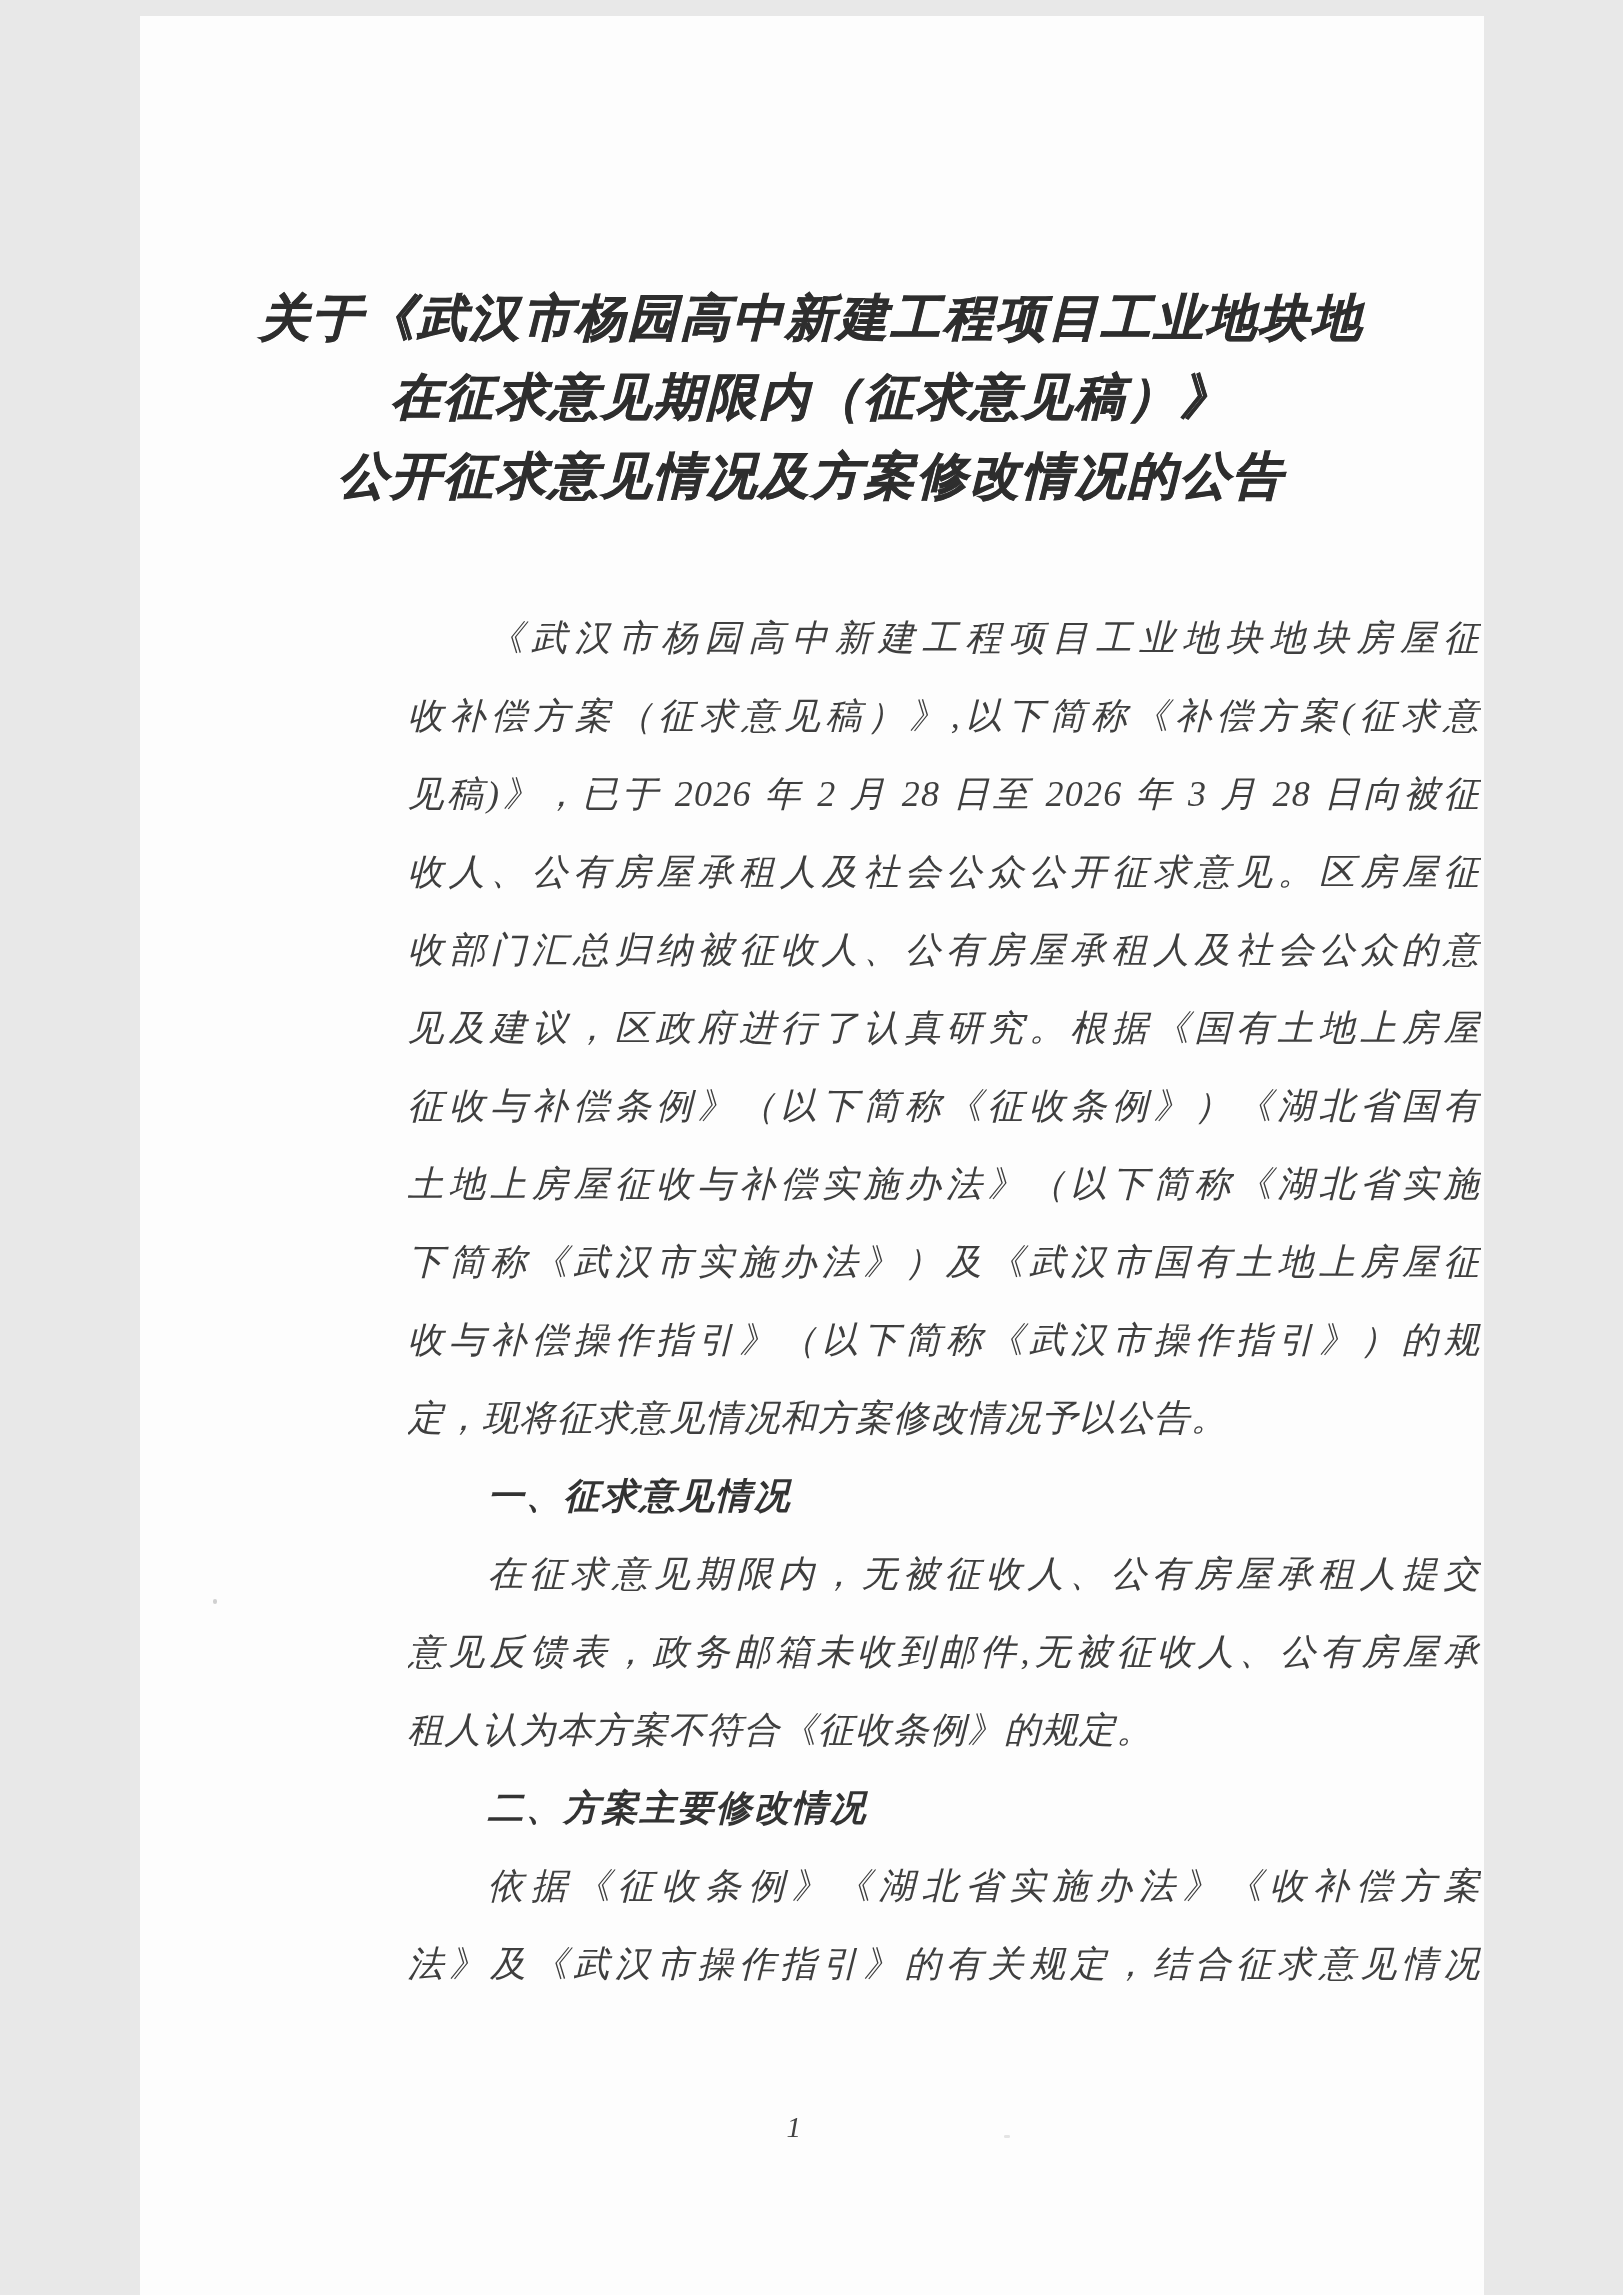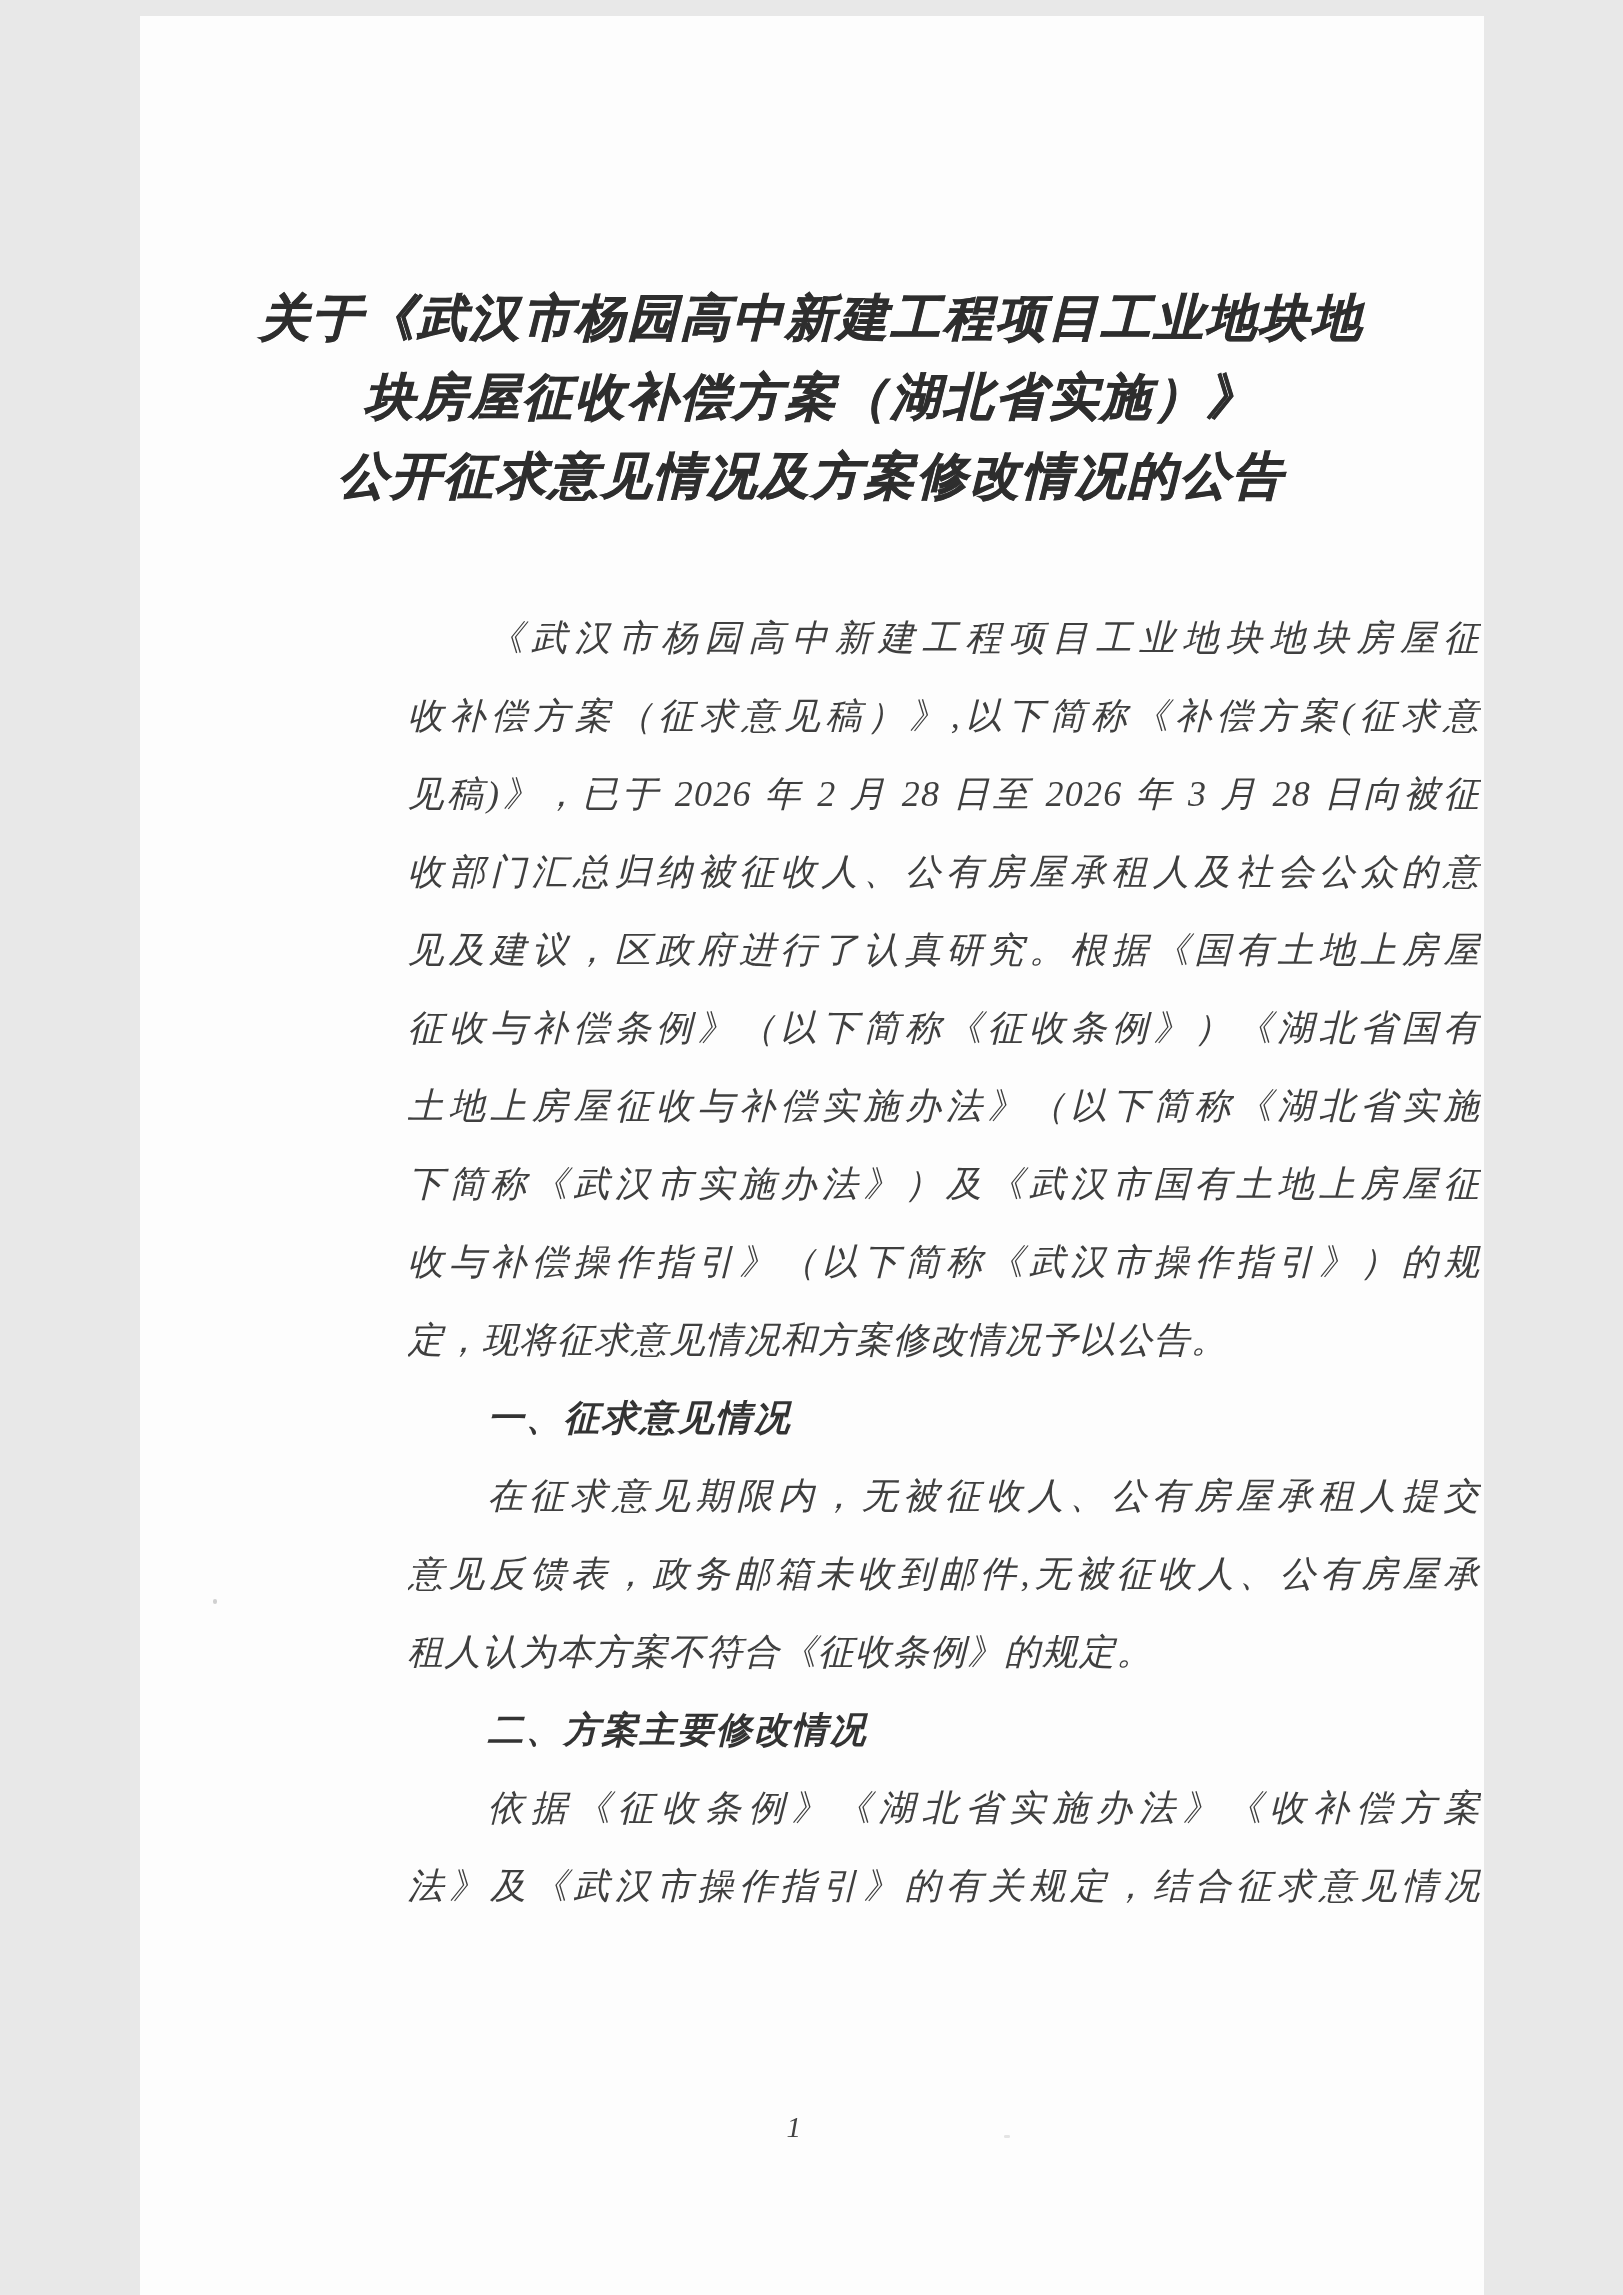--- a/index.html
+++ b/index.html
@@ -105,28 +105,29 @@
   .speck-left { left: 73px; top: 1583px; }
   .speck-bottom { left: 864px; top: 2119px; width: 6.5px; height: 2.6px; border-radius: 1.3px; opacity: 0.25; }
 </style>
 </head>
 <body>
 
 <div class="page">
 
   <div class="doc-title">
       <div class="title-line">关于《武汉市杨园高中新建工程项目工业地块地</div>
-      <div class="title-line">块房屋征收补偿方案（湖北省实施）》</div>
+      <div class="title-line">在征求意见期限内（征求意见稿）》</div>
       <div class="title-line">公开征求意见情况及方案修改情况的公告</div>
     </div>
 
   <div class="doc-body">
       <div class="line justify indent">《武汉市杨园高中新建工程项目工业地块地块房屋征</div>
       <div class="line justify">收补偿方案（征求意见稿）》,以下简称《补偿方案(征求意</div>
       <div class="line justify">见稿)》，已于 2026 年 2 月 28 日至 2026 年 3 月 28 日向被征</div>
+      <div class="line justify">收人、公有房屋承租人及社会公众公开征求意见。区房屋征</div>
       <div class="line justify">收部门汇总归纳被征收人、公有房屋承租人及社会公众的意</div>
       <div class="line justify">见及建议，区政府进行了认真研究。根据《国有土地上房屋</div>
       <div class="line justify">征收与补偿条例》（以下简称《征收条例》）《湖北省国有</div>
       <div class="line justify">土地上房屋征收与补偿实施办法》（以下简称《湖北省实施</div>
       <div class="line justify">下简称《武汉市实施办法》）及《武汉市国有土地上房屋征</div>
       <div class="line justify">收与补偿操作指引》（以下简称《武汉市操作指引》）的规</div>
       <div class="line">定，现将征求意见情况和方案修改情况予以公告。</div>
       <div class="line indent heading">一、征求意见情况</div>
       <div class="line justify indent">在征求意见期限内，无被征收人、公有房屋承租人提交</div>
       <div class="line justify">意见反馈表，政务邮箱未收到邮件,无被征收人、公有房屋承</div>

